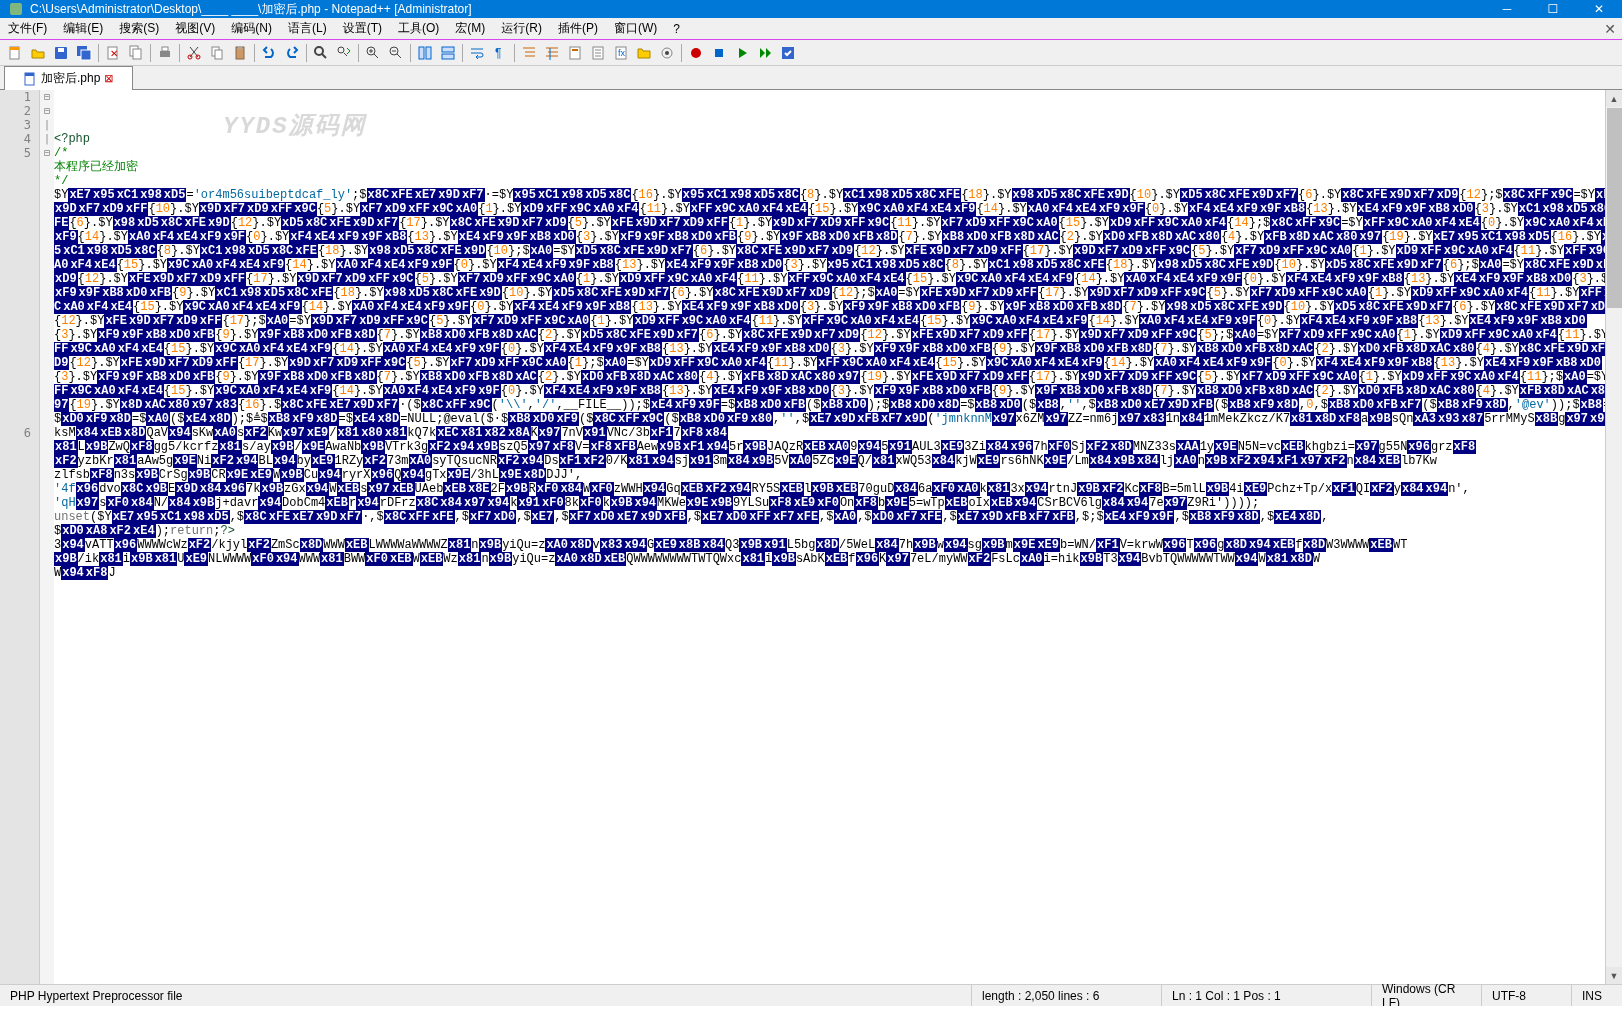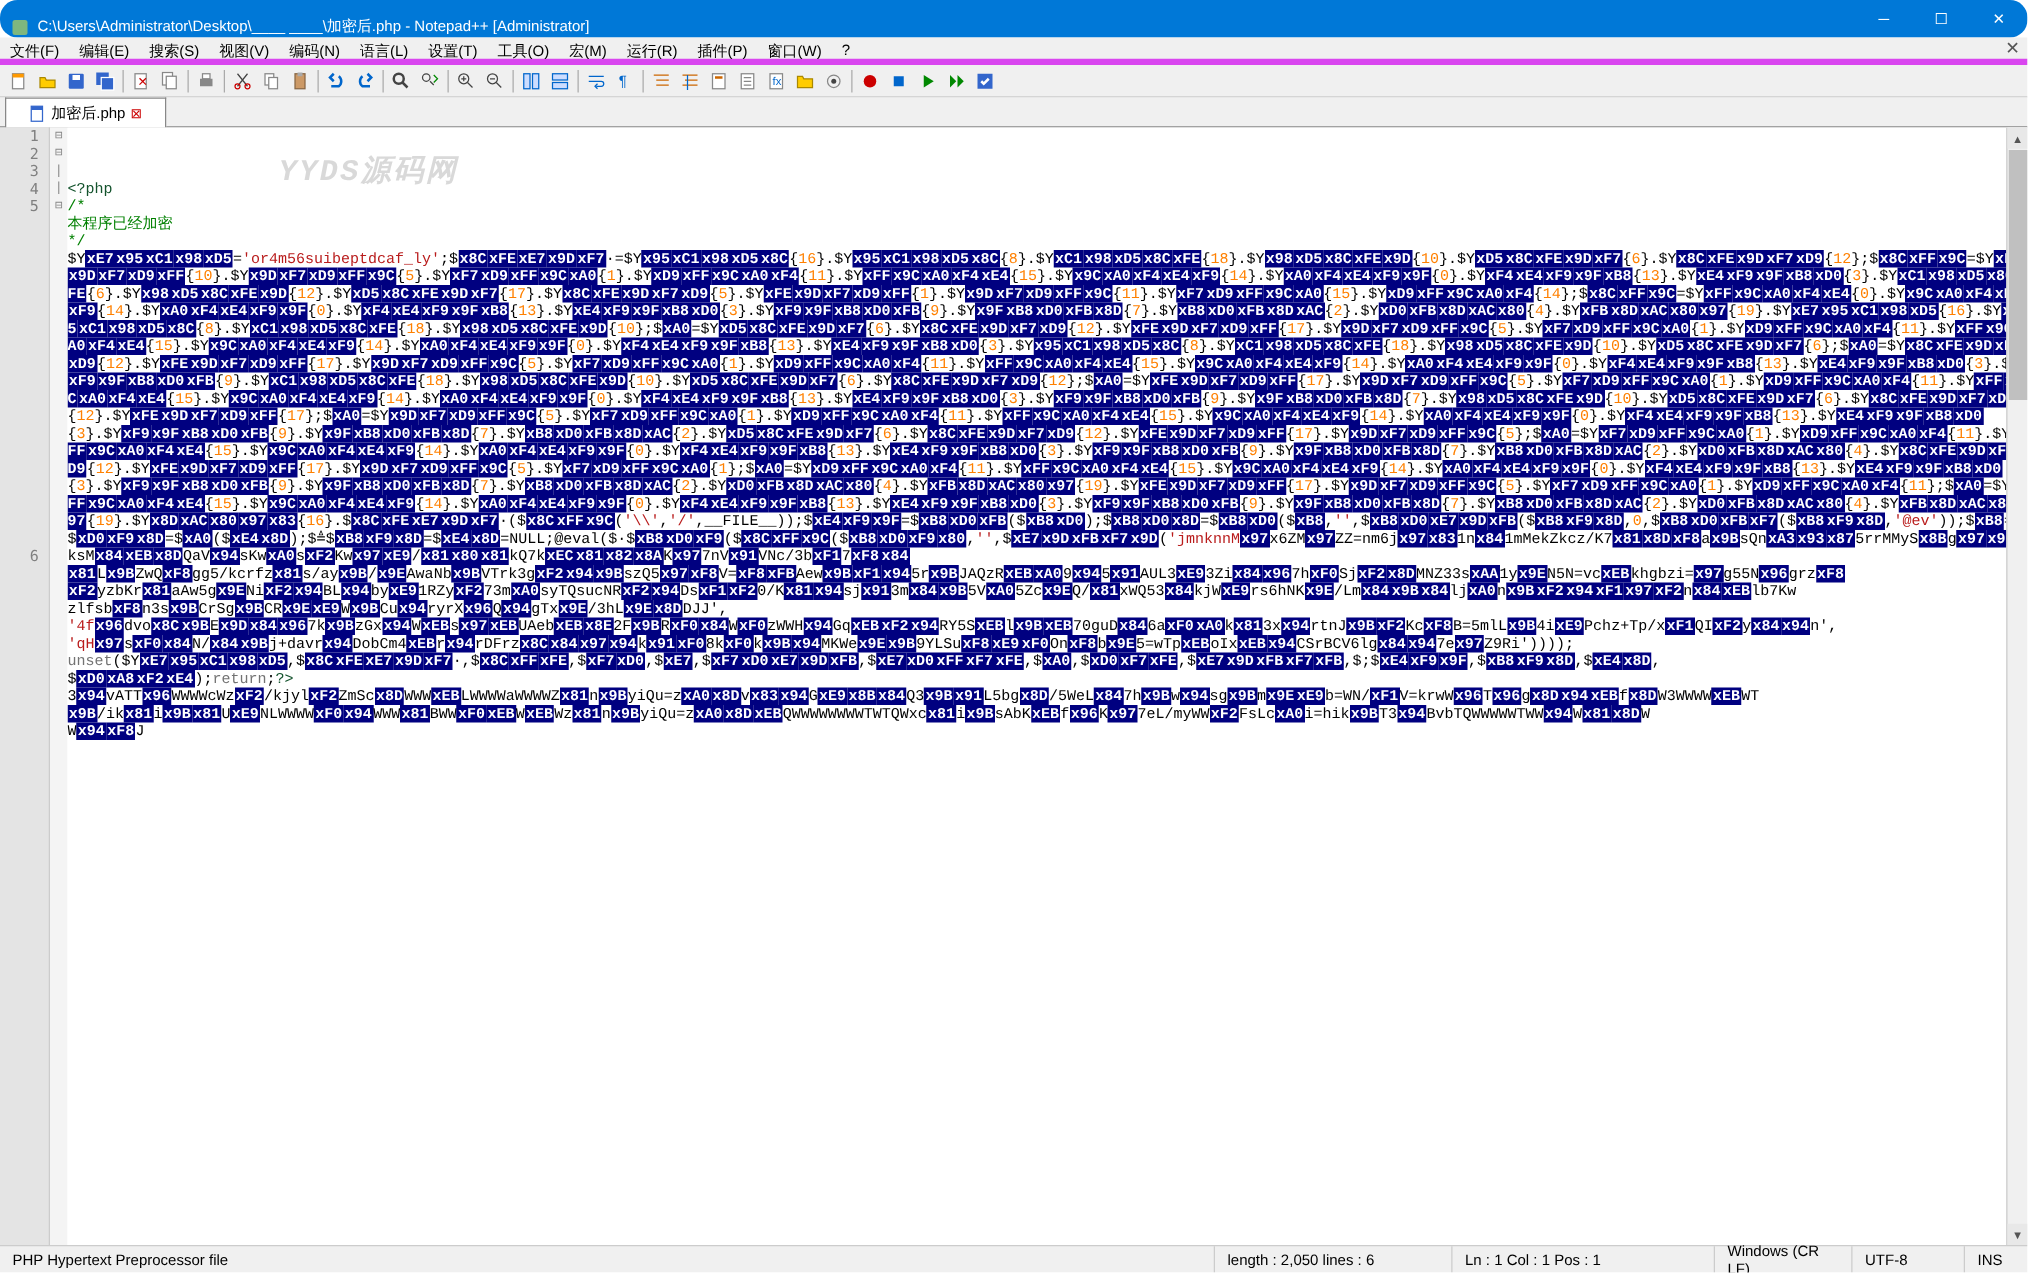--- a/index.html
+++ b/index.html
@@ -1,24 +1,24 @@
 <!DOCTYPE html>
 <html><head>
 <meta charset="utf-8">
 <style>
 * { margin: 0; padding: 0; box-sizing: border-box; }
 body { font-family: "Microsoft YaHei", Arial, sans-serif; font-size: 12px; background: #fff; overflow: hidden; }
 
-.title-bar { background: #0078d7; color: #fff; height: 30px; display: flex; align-items: flex-end; padding-left: 8px; border-radius: 14px; }
+.title-bar { background: #0078d7; color: #fff; height: 18px; display: flex; align-items: center; padding-left: 8px; }
 .title-bar-icon { width: 16px; height: 16px; margin-right: 6px; display: inline-flex; align-items: center; justify-content: center; }
 .title-text { flex: 1; font-size: 12px; }
 .title-btns { display: flex; }
 .title-btn { width: 46px; height: 30px; display: flex; align-items: center; justify-content: center; color: #fff; }
 
-.menu-bar { background: #f0f0f0; height: 22px; display: flex; align-items: flex-start; border-bottom: 5px solid #d946ef; position: relative; }
+.menu-bar { background: #f0f0f0; height: 22px; display: flex; align-items: center; border-bottom: 1px solid #d946ef; position: relative; }
 .menu-item { padding: 3px 8px; font-size: 12px; }
 .menu-close { position: absolute; right: 6px; color: #555; font-size: 14px; }
 
 .toolbar { background: #f0f0f0; height: 26px; display: flex; align-items: center; padding: 0 4px; border-bottom: 1px solid #ccc; gap: 1px; }
 .tb-btn { width: 22px; height: 22px; display: flex; align-items: center; justify-content: center; border: 1px solid transparent; border-radius: 2px; }
 .tb-sep { width: 1px; height: 18px; background: #aaa; margin: 0 2px; }
 
 .tabs { background: #f0f0f0; height: 24px; display: flex; align-items: flex-end; border-bottom: 1px solid #888; padding-left: 4px; }
 .tab { background: #fff; border: 1px solid #888; border-bottom: none; padding: 3px 18px; display: flex; align-items: center; gap: 4px; font-size: 12px; position: relative; top: 1px; }
 .tab-icon { width: 14px; height: 14px; display: inline-flex; align-items: center; justify-content: center; }
@@ -39,21 +39,21 @@
 .watermark { position: absolute; left: 169px; top: 30px; color: rgba(160,160,160,0.4); font-size: 24px; font-style: italic; font-weight: bold; letter-spacing: 2px; pointer-events: none; }
 
 .status-bar { background: #f0f0f0; height: 22px; display: flex; align-items: flex-start; border-top: 1px solid #ccc; font-size: 12px; }
 .status-sec { padding: 0 10px; border-right: 1px solid #ccc; height: 100%; display: flex; align-items: center; }
 .status-sec.flex { flex: 1; }
 
 .s-red { color: #14532d; }
 .s-blue { color: #737373; }
 .s-green { color: #008000; }
 .s-num { color: #ff8000; }
-.s-str { color: #b91c1c; }
+.s-str { color: #0369a1; }
 .s-hex { background: #000080; color: #fff; padding: 0 1px; font-weight: bold; }
 .s-kw { color: #000000; }
 </style>
 </head>
 <body>
 
 <div class="title-bar">
   <span class="title-bar-icon">
       <svg width="16" height="16">
         <rect x="2" y="2" width="12" height="12" fill="#7fb77e" rx="2"></rect>

